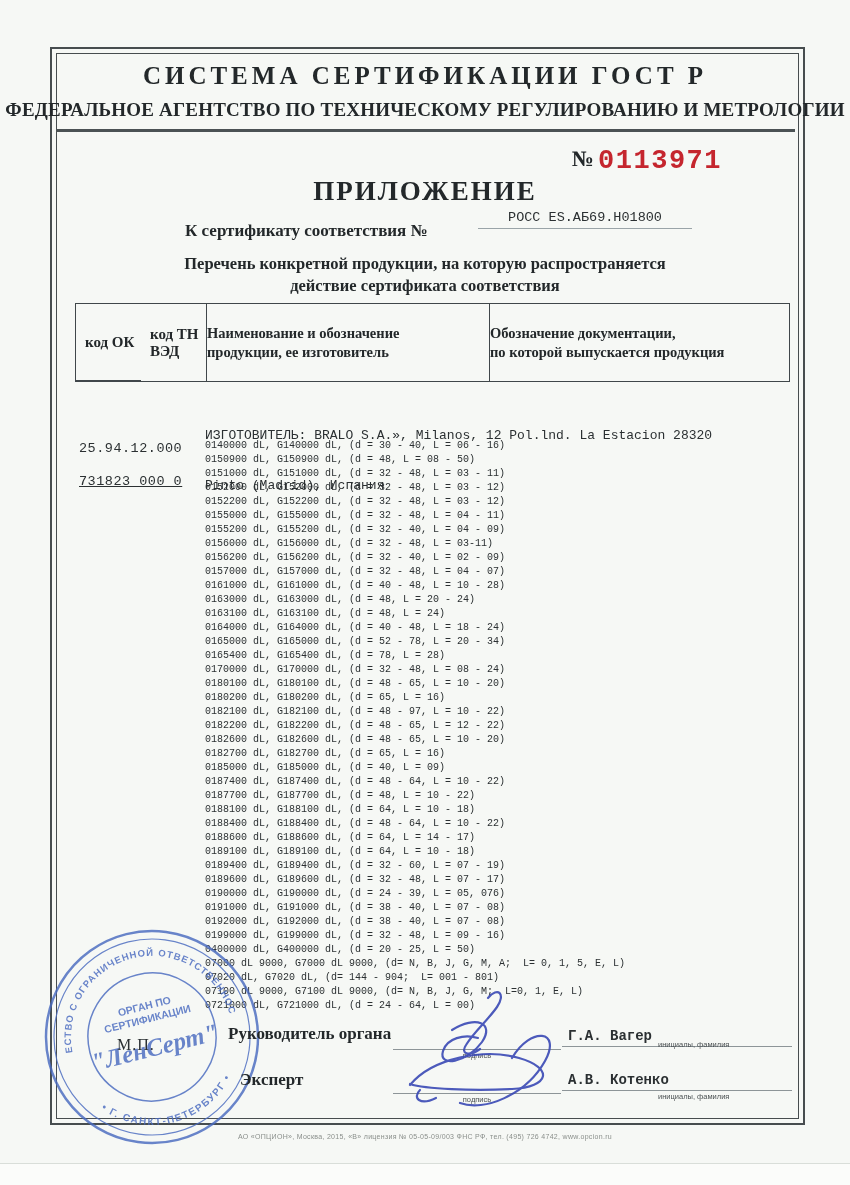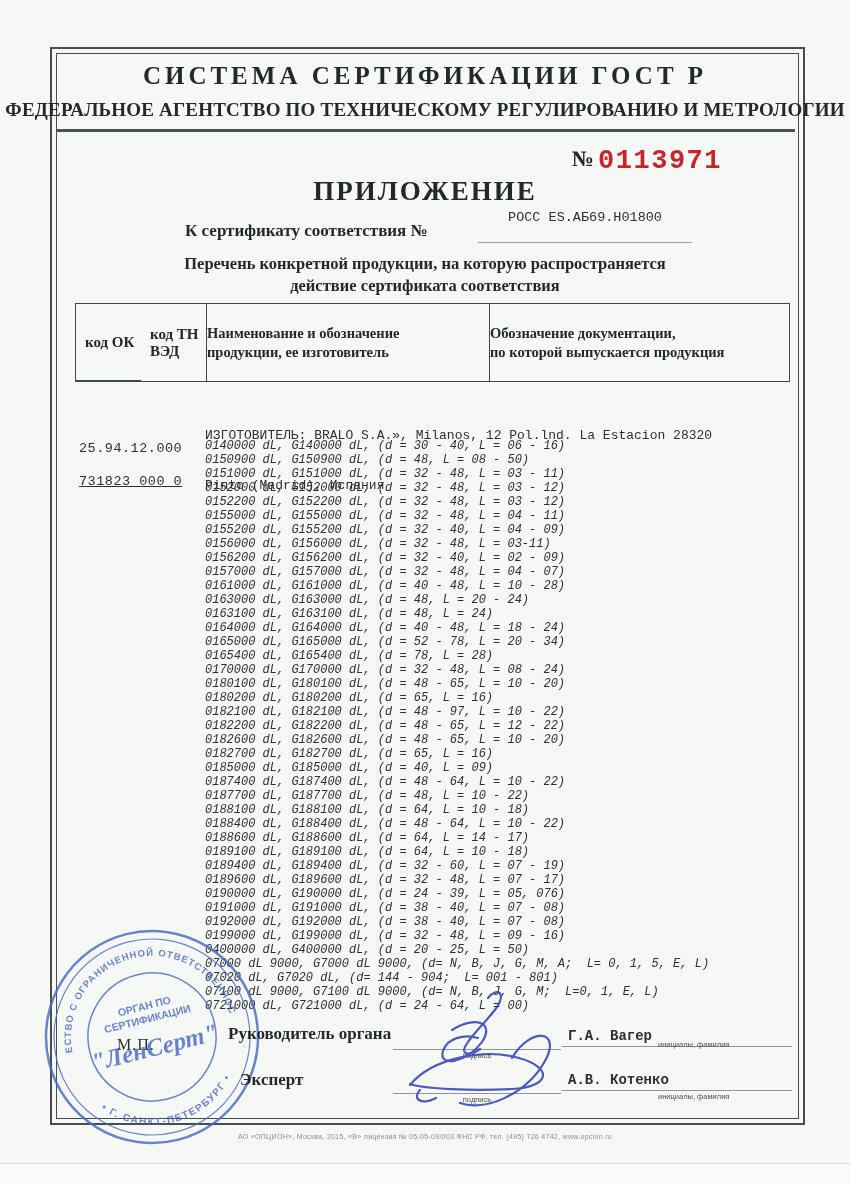--- a/index.html
+++ b/index.html
@@ -27,41 +27,41 @@
 
   .doc-number { left:572px; top:146px; white-space:nowrap; }
   .num-sign { font-size:22px; font-weight:bold; }
   .num-value { font-family:"Liberation Mono", monospace; font-size:27px; font-weight:bold; letter-spacing:1.5px; vertical-align:-2px; }
 
   .doc-title { left:0; right:0; top:176px; text-align:center; font-size:27px; font-weight:bold; letter-spacing:2px; }
 
   .cert-label { left:185px; top:221px; font-size:17px; font-weight:bold; }
   .cert-value { left:478px; top:210px; width:214px; text-align:center;
                 font-family:"Liberation Mono", monospace; font-size:13.5px; color:#2a2f31;
-                border-bottom:1.5px solid #9aa4a8; padding-bottom:17px; }
+                border-bottom:1.5px solid #9aa4a8; padding-bottom:3px; }
 
   .purpose1 { left:0; right:0; top:254px; text-align:center; font-size:16.5px; font-weight:bold; }
   .purpose2 { left:0; right:0; top:276px; text-align:center; font-size:16.5px; font-weight:bold; }
 
   
   .spec-table { left:75px; top:303px; width:713px; height:77px; border:1.5px solid #40474a; display:flex; background:transparent; }
   .col-codes { width:130px; border-right:1.5px solid #40474a; display:flex; flex-direction:row; }
   .col-codes .cell { flex:1; display:flex; align-items:center; padding-left:9px; font-size:15px; font-weight:bold; }
   .col-codes .cell.top { border-bottom:1.5px solid #40474a; }
   .col-mid { width:282px; border-right:1.5px solid #40474a; }
   .col-right { flex:1; }
   .col-mid, .col-right { display:flex; flex-direction:column; justify-content:center; text-align:left;
                          font-size:14.5px; font-weight:bold; line-height:19px; }
 
   
   .mono { font-family:"Liberation Mono", monospace; color:#2b3032; }
   .manufacturer { left:205px; top:395px; font-size:13px; line-height:16.5px; white-space:pre; }
   .code-ok    { left:79px; top:441px; font-size:13.5px; letter-spacing:0.5px; }
   .code-tnved { left:79px; top:474px; font-size:13.5px; letter-spacing:0.5px;text-decoration:underline; }
-  .products { left:205px; top:439px; font-size:12px; line-height:14px; white-space:pre;font-style:italic; }
+  .products { left:205px; top:439px; font-size:10px; line-height:14px; white-space:pre; }
   .product-line { height:14px; }
 
   
   .stamp { left:38px; top:923px; transform:rotate(-14deg); opacity:0.82; }
   .stamp text { fill:#4a6bc0; }
 
   .mp { left:117px; top:1036px; font-size:16px; letter-spacing:1px; color:#2b3033; }
 
   
   .sig-label-1 { left:228px; top:1024px; font-size:17px; font-weight:bold; }

